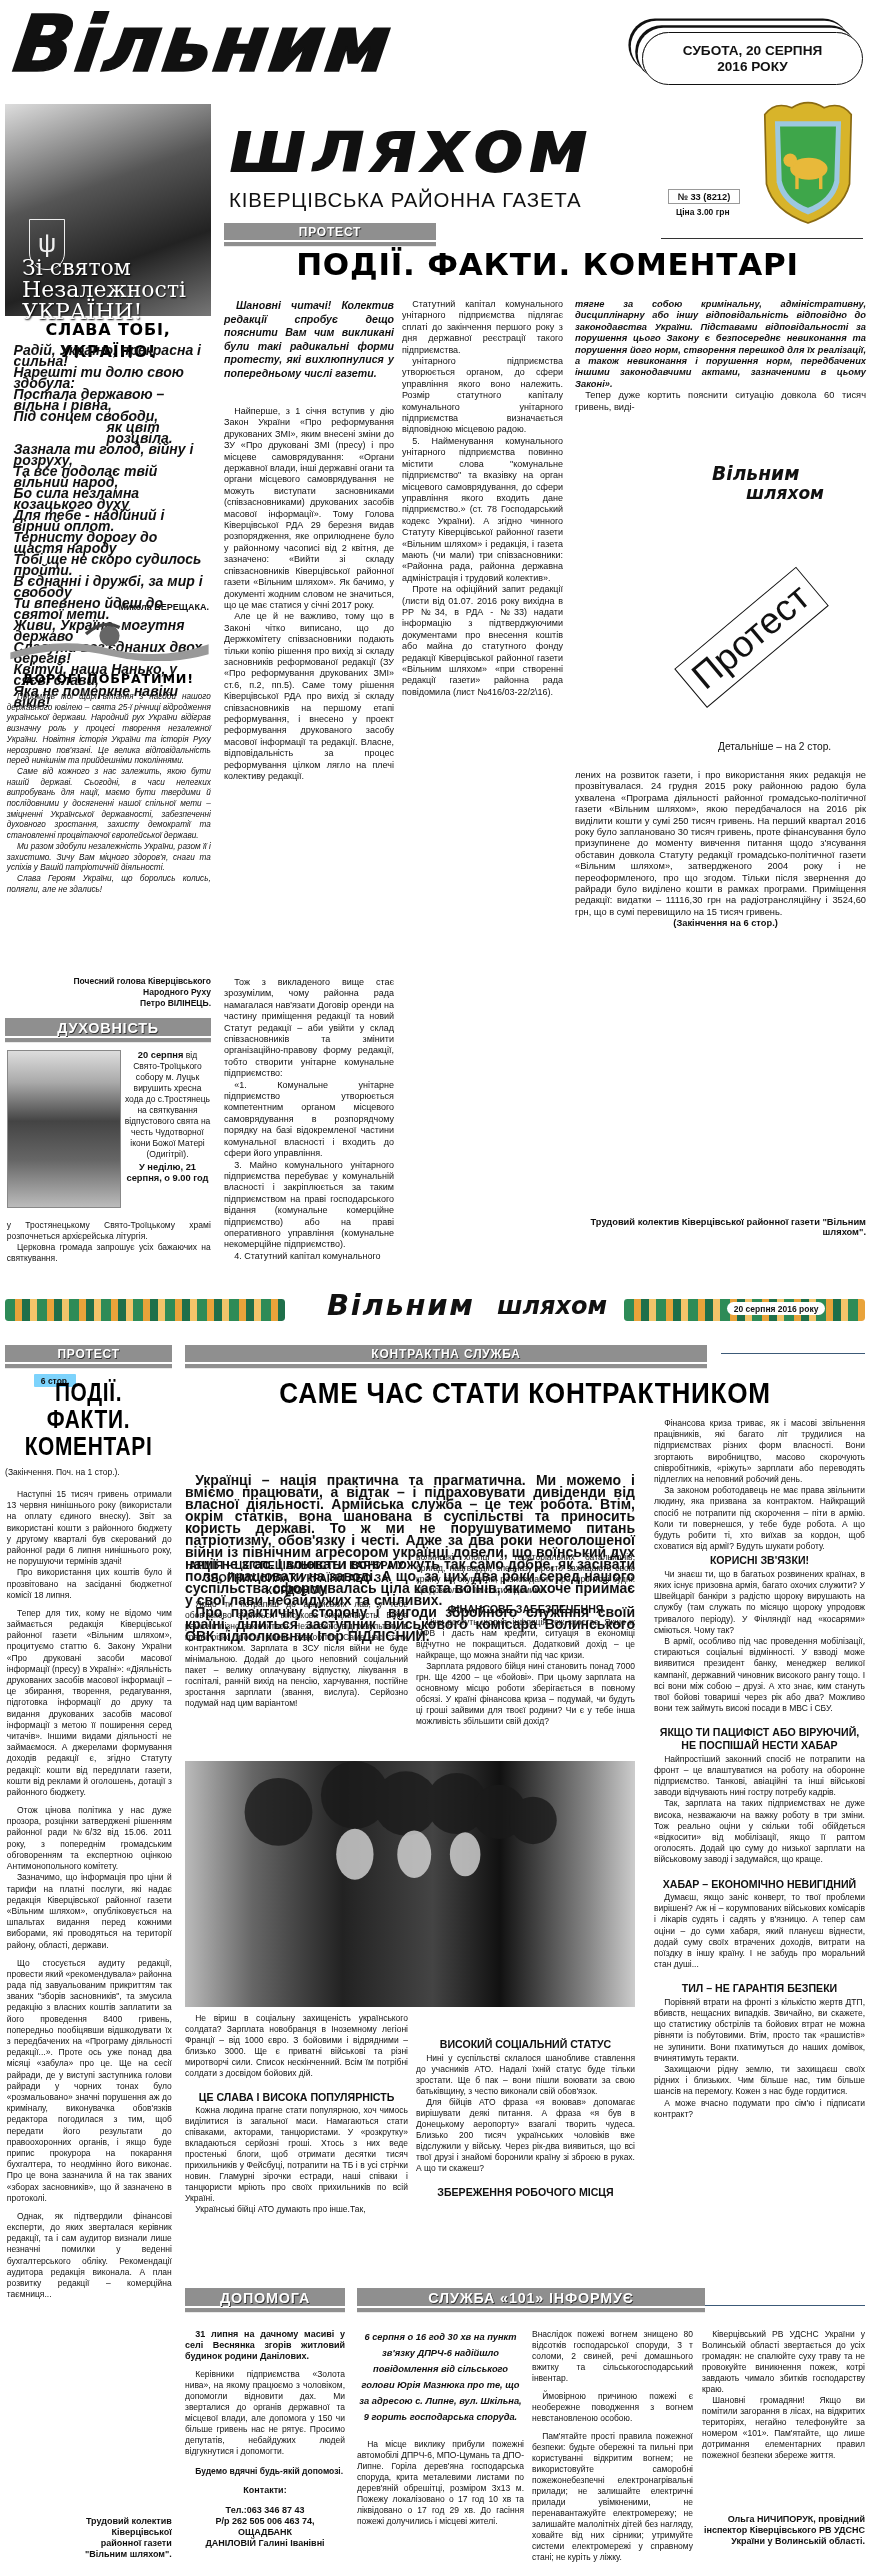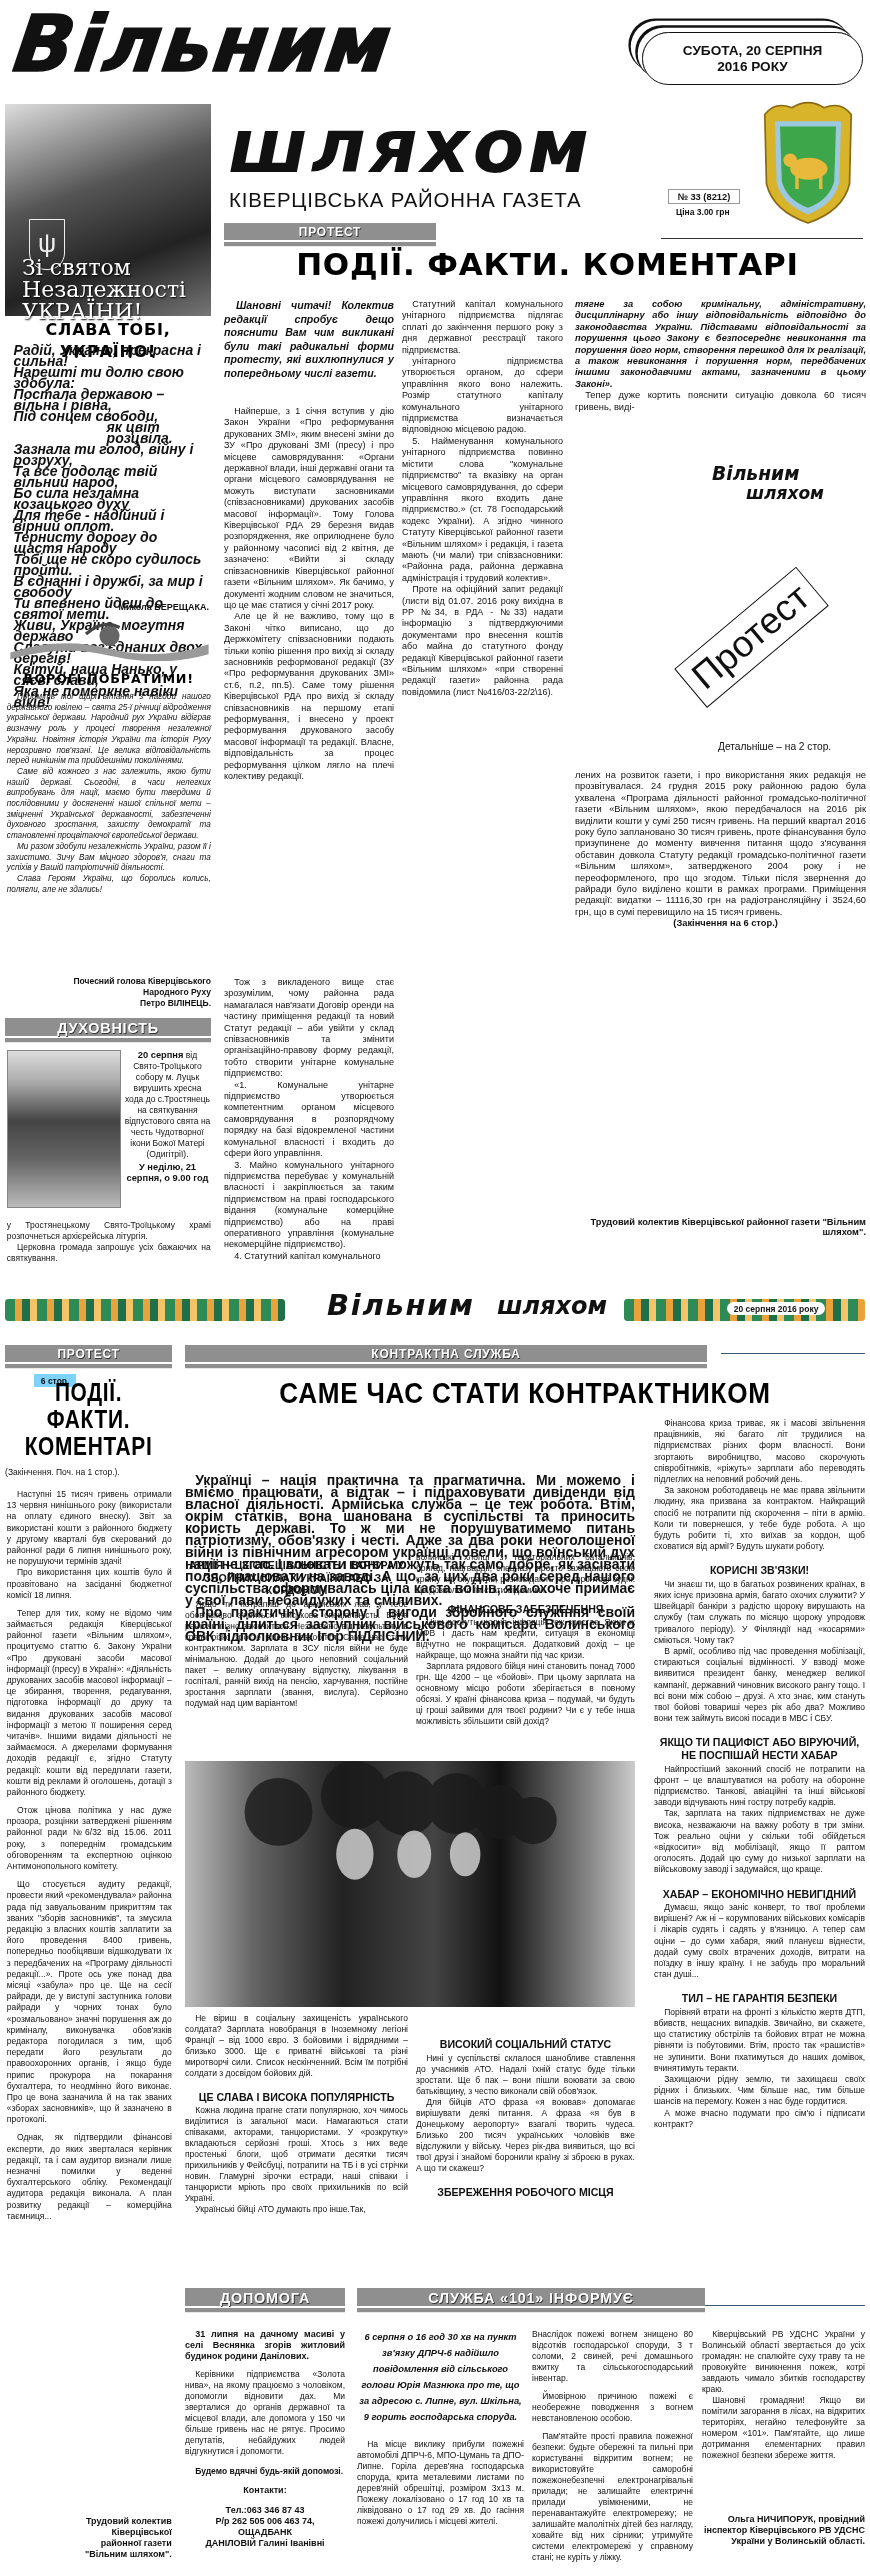--- a/index.html
+++ b/index.html
@@ -159,20 +159,21 @@
 <div class="abs sec" style="left:185px;top:1345px;width:522px;height:18.7px;font-size:12px;line-height:18.7px">КОНТРАКТНА СЛУЖБА</div>
 <div class="abs rule" style="left:721px;top:1353px;width:144px"></div>
 
 <div class="abs headline" style="left:5.1px;top:1379px;width:167px;font-size:25.5px;line-height:27px;font-family:'Liberation Sans',sans-serif;transform:scaleX(.82);transform-origin:center">ПОДІЇ. ФАКТИ. КОМЕНТАРІ</div>
 <div class="abs" style="left:5.1px;top:1467px;width:167px;font-size:8.5px">(Закінчення. Поч. на 1 стор.).</div>
 <div class="abs col" style="left:6.8px;top:1489px;width:165px;font-size:8.5px;line-height:11.2px">
   <p>Наступні 15 тисяч гривень отримали 13 червня нинішнього року (використали на оплату єдиного внеску). Звіт за використані кошти з районного бюджету у другому кварталі був скерований до районної ради 6 липня нинішнього року, не порушуючи термінів здачі!</p>
   <p>Про використання цих коштів було й прозвітовано на засіданні бюджетної комісії 18 липня.</p>
   <p style="margin-top:6.8px">Тепер для тих, кому не відомо чим займається редакція Ківерцівської районної газети «Вільним шляхом», процитуємо статтю 6. Закону України «Про друковані засоби масової інформації (пресу) в Україні»: «Діяльність друкованих засобів масової інформації – це збирання, творення, редагування, підготовка інформації до друку та видання друкованих засобів масової інформації з метою її поширення серед читачів». Іншими видами діяльності не займаємося. А джерелами формування доходів редакції є, згідно Статуту редакції: кошти від передплати газети, кошти від реклами й оголошень, дотації з районного бюджету.</p>
   <p style="margin-top:6.8px">Отож цінова політика у нас дуже прозора, розцінки затверджені рішенням районної ради №6/32 від 15.06. 2011 року, з попереднім громадським обговоренням та експертною оцінкою Антимонопольного комітету.</p>
+  <p>Зазначимо, що інформація про ціни й тарифи на платні послуги, які надає редакція Ківерцівської районної газети «Вільним шляхом», опубліковується на шпальтах видання перед кожними виборами, які проводяться на території району, області, держави.</p>
   <p style="margin-top:6.8px">Що стосується аудиту редакції, провести який «рекомендувала» районна рада під завуальованим прикриттям так званих "зборів засновників", та змусила редакцію з власних коштів заплатити за його проведення 8400 гривень, попередньо пообіцявши відшкодувати їх з передбачених на «Програму діяльності редакції...». Проте ось уже понад два місяці «забула» про це. Ще на сесії райради, де у виступі заступника голови райради у чорних тонах було «розмальовано» значні порушення аж до криміналу, виконувачка обов'язків редактора погодилася з тим, щоб передати його результати до правоохоронних органів, і якщо буде припис прокурора на покарання бухгалтера, то неодмінно його виконає. Про це вона зазначила й на так званих «зборах засновників», що й зазначено в протоколі.</p>
   <p style="margin-top:6.8px">Однак, як підтвердили фінансові експерти, до яких зверталася керівник редакції, та і сам аудитор визнали лише незначні помилки у веденні бухгалтерського обліку. Рекомендації аудитора редакція виконала. А план розвитку редакції – комерційна таємниця...</p>
 </div>
 <div class="abs b" style="left:6.8px;top:2516px;width:165px;text-align:right;font-size:9px;line-height:11px">
   <div>Трудовий колектив</div>
   <div>Ківерцівської</div>
   <div>районної газети</div>
   <div>"Вільним шляхом".</div>
 </div>
 
@@ -220,21 +221,21 @@
 <div class="abs col" style="left:416px;top:2023px;width:219px;font-size:8.5px;line-height:11px">
   <div class="sub" style="margin-top:15.3px">ВИСОКИЙ СОЦІАЛЬНИЙ СТАТУС</div>
   <p>Нині у суспільстві склалося шанобливе ставлення до учасників АТО. Надалі їхній статус буде тільки зростати. Ще б пак – вони пішли воювати за свою батьківщину, з честю виконали свій обов'язок.</p>
   <p>Для бійців АТО фраза «я воював» допомагає вирішувати деякі питання. А фраза «я був в Донецькому аеропорту» взагалі творить чудеса. Близько 200 тисяч українських чоловіків вже відслужили у війську. Через рік-два виявиться, що всі твої друзі і знайомі боронили країну зі зброєю в руках. А що ти скажеш?</p>
   <div class="sub" style="margin-top:12px">ЗБЕРЕЖЕННЯ РОБОЧОГО МІСЦЯ</div>
 </div>
 
 <div class="abs col" style="left:654px;top:1418px;width:211px;font-size:8.5px;line-height:11.2px">
   <p>Фінансова криза триває, як і масові звільнення працівників, які багато літ трудилися на підприємствах різних форм власності. Вони згортають виробництво, масово скорочують співробітників, «ріжуть» зарплати або переводять підлеглих на неповний робочий день.</p>
   <p>За законом роботодавець не має права звільнити людину, яка призвана за контрактом. Найкращий спосіб не потрапити під скорочення – піти в армію. Коли ти повернешся, у тебе буде робота. А що будуть робити ті, хто виїхав за кордон, щоб сховатися від армії? Будуть шукати роботу.</p>
-  <div class="sub" style="margin-top:12px">КОРИСНІ ЗВ'ЯЗКИ!</div>
+  <div class="sub" style="margin-top:2px">КОРИСНІ ЗВ'ЯЗКИ!</div>
   <p>Чи знаєш ти, що в багатьох розвинених країнах, в яких існує призовна армія, багато охочих служити? У Швейцарії банкіри з радістю щороку вирушають на службу (там служать по місяцю щороку упродовж тривалого періоду). У Фінляндії над «косарями» сміються. Чому так?</p>
   <p>В армії, особливо під час проведення мобілізації, стираються соціальні відмінності. У взводі може виявитися президент банку, менеджер великої кампанії, державний чиновник високого рангу тощо. І всі вони між собою – друзі. А хто знає, ким стануть твої бойові товариші через рік або два? Можливо вони теж займуть високі посади в МВС і СБУ.</p>
   <div class="sub" style="margin-top:12px">ЯКЩО ТИ ПАЦИФІСТ АБО ВІРУЮЧИЙ, НЕ ПОСПІШАЙ НЕСТИ ХАБАР</div>
   <p>Найпростіший законний спосіб не потрапити на фронт – це влаштуватися на роботу на оборонне підприємство. Танкові, авіаційні та інші військові заводи відчувають нині гостру потребу кадрів.</p>
   <p>Так, зарплата на таких підприємствах не дуже висока, незважаючи на важку роботу в три зміни. Тож реально оціни у скільки тобі обійдеться «відкосити» від мобілізації, якщо її раптом оголосять. Додай цю суму до низької зарплати на військовому заводі і задумайся, що краще.</p>
   <div class="sub" style="margin-top:12px">ХАБАР – ЕКОНОМІЧНО НЕВИГІДНИЙ</div>
   <p>Думаєш, якщо заніс конверт, то твої проблеми вирішені? Аж ні – корумпованих військових комісарів і лікарів судять і садять у в'язницю. А тепер сам оціни – до суми хабаря, який плануєш віднести, додай суму своїх втрачених доходів, витрати на поїздку в іншу країну. І не забудь про моральний стан душі...</p>
   <div class="sub" style="margin-top:12px">ТИЛ – НЕ ГАРАНТІЯ БЕЗПЕКИ</div>
   <p>Порівняй втрати на фронті з кількістю жертв ДТП, вбивств, нещасних випадків. Звичайно, ви скажете, що статистику обстрілів та бойових втрат не можна рівняти із побутовими. Втім, просто так «рашистів» не зупинити. Вони пхатимуться до наших домівок, вчинятимуть теракти.</p>
   <p>Захищаючи рідну землю, ти захищаєш своїх рідних і близьких. Чим більше нас, тим більше шансів на перемогу. Кожен з нас буде гордитися.</p>

